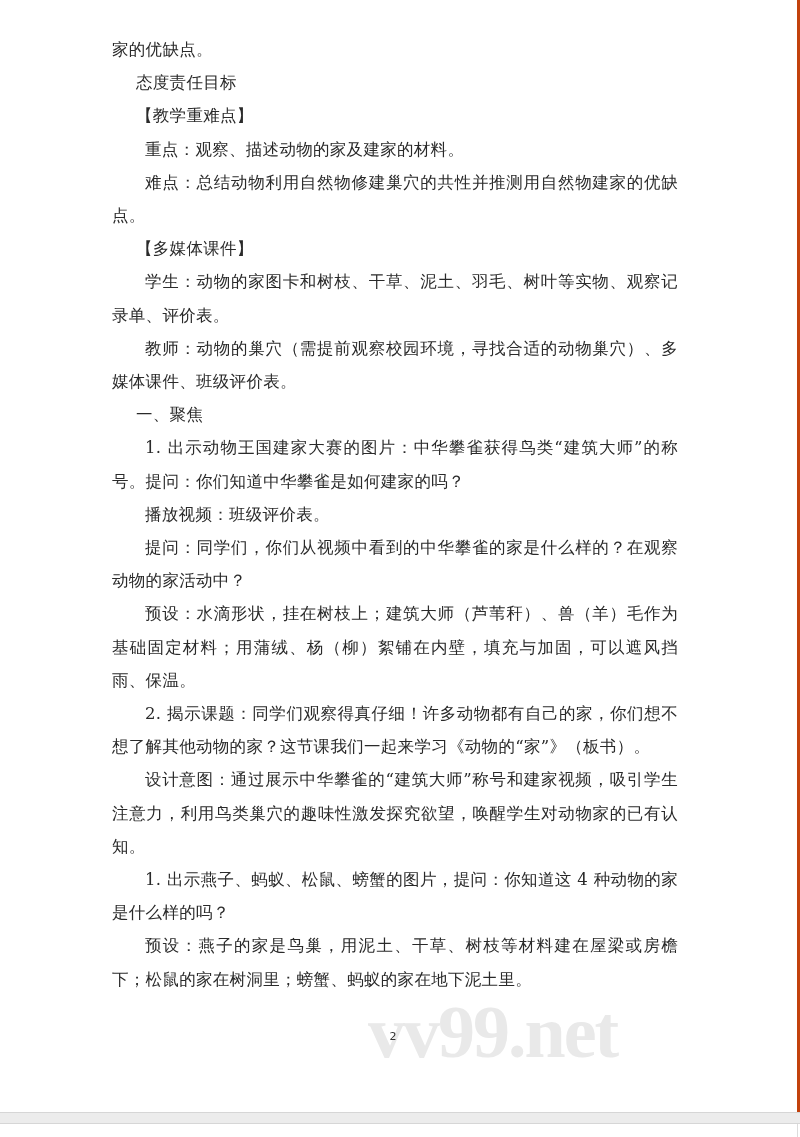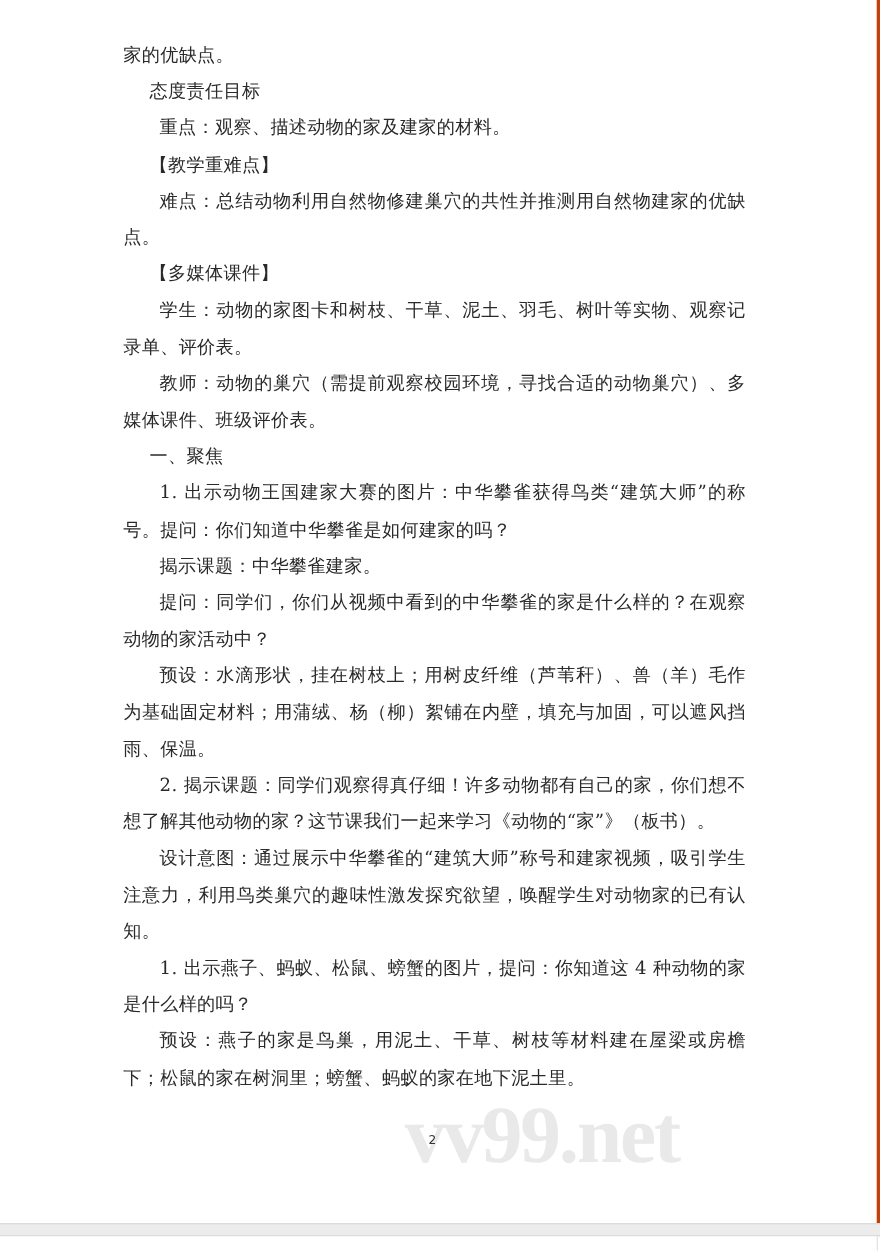--- a/index.html
+++ b/index.html
@@ -45,31 +45,31 @@
     color:#e9e9e9; line-height:1;
   }
 </style>
 </head>
 <body>
 
 <div class="page">
   <div class="content">
     <p class="p">家的优缺点。</p>
     <p class="p heading">态度责任目标</p>
+    <p class="p heading">【教学重难点】</p>
     <p class="p indent">重点：观察、描述动物的家及建家的材料。</p>
-    <p class="p heading">【教学重难点】</p>
     <p class="p indent">难点：总结动物利用自然物修建巢穴的共性并推测用自然物建家的优缺点。</p>
     <p class="p heading">【多媒体课件】</p>
     <p class="p indent">学生：动物的家图卡和树枝、干草、泥土、羽毛、树叶等实物、观察记录单、评价表。</p>
     <p class="p indent">教师：动物的巢穴（需提前观察校园环境，寻找合适的动物巢穴）、多媒体课件、班级评价表。</p>
     <p class="p heading">一、聚焦</p>
     <p class="p indent">1. 出示动物王国建家大赛的图片：中华攀雀获得鸟类“建筑大师”的称号。提问：你们知道中华攀雀是如何建家的吗？</p>
-    <p class="p indent">揭示课题：中华攀雀建家。</p>
+    <p class="p indent">播放视频：班级评价表。</p>
     <p class="p indent">提问：同学们，你们从视频中看到的中华攀雀的家是什么样的？在观察动物的家活动中？</p>
-    <p class="p indent">预设：水滴形状，挂在树枝上；用树皮纤维（芦苇秆）、兽（羊）毛作为基础固定材料；用蒲绒、杨（柳）絮铺在内壁，填充与加固，可以遮风挡雨、保温。</p>
+    <p class="p indent">预设：水滴形状，挂在树枝上；建筑大师（芦苇秆）、兽（羊）毛作为基础固定材料；用蒲绒、杨（柳）絮铺在内壁，填充与加固，可以遮风挡雨、保温。</p>
     <p class="p indent">2. 揭示课题：同学们观察得真仔细！许多动物都有自己的家，你们想不想了解其他动物的家？这节课我们一起来学习《动物的“家”》（板书）。</p>
     <p class="p indent">设计意图：通过展示中华攀雀的“建筑大师”称号和建家视频，吸引学生注意力，利用鸟类巢穴的趣味性激发探究欲望，唤醒学生对动物家的已有认知。</p>
     <p class="p indent">1. 出示燕子、蚂蚁、松鼠、螃蟹的图片，提问：你知道这 4 种动物的家是什么样的吗？</p>
     <p class="p indent">预设：燕子的家是鸟巢，用泥土、干草、树枝等材料建在屋梁或房檐下；松鼠的家在树洞里；螃蟹、蚂蚁的家在地下泥土里。</p>
   </div>
   <div class="watermark">vv99.net</div>
   <div class="page-number">2</div>
 </div>
 <div class="page-gap"></div>
 <div class="next-page"></div>

